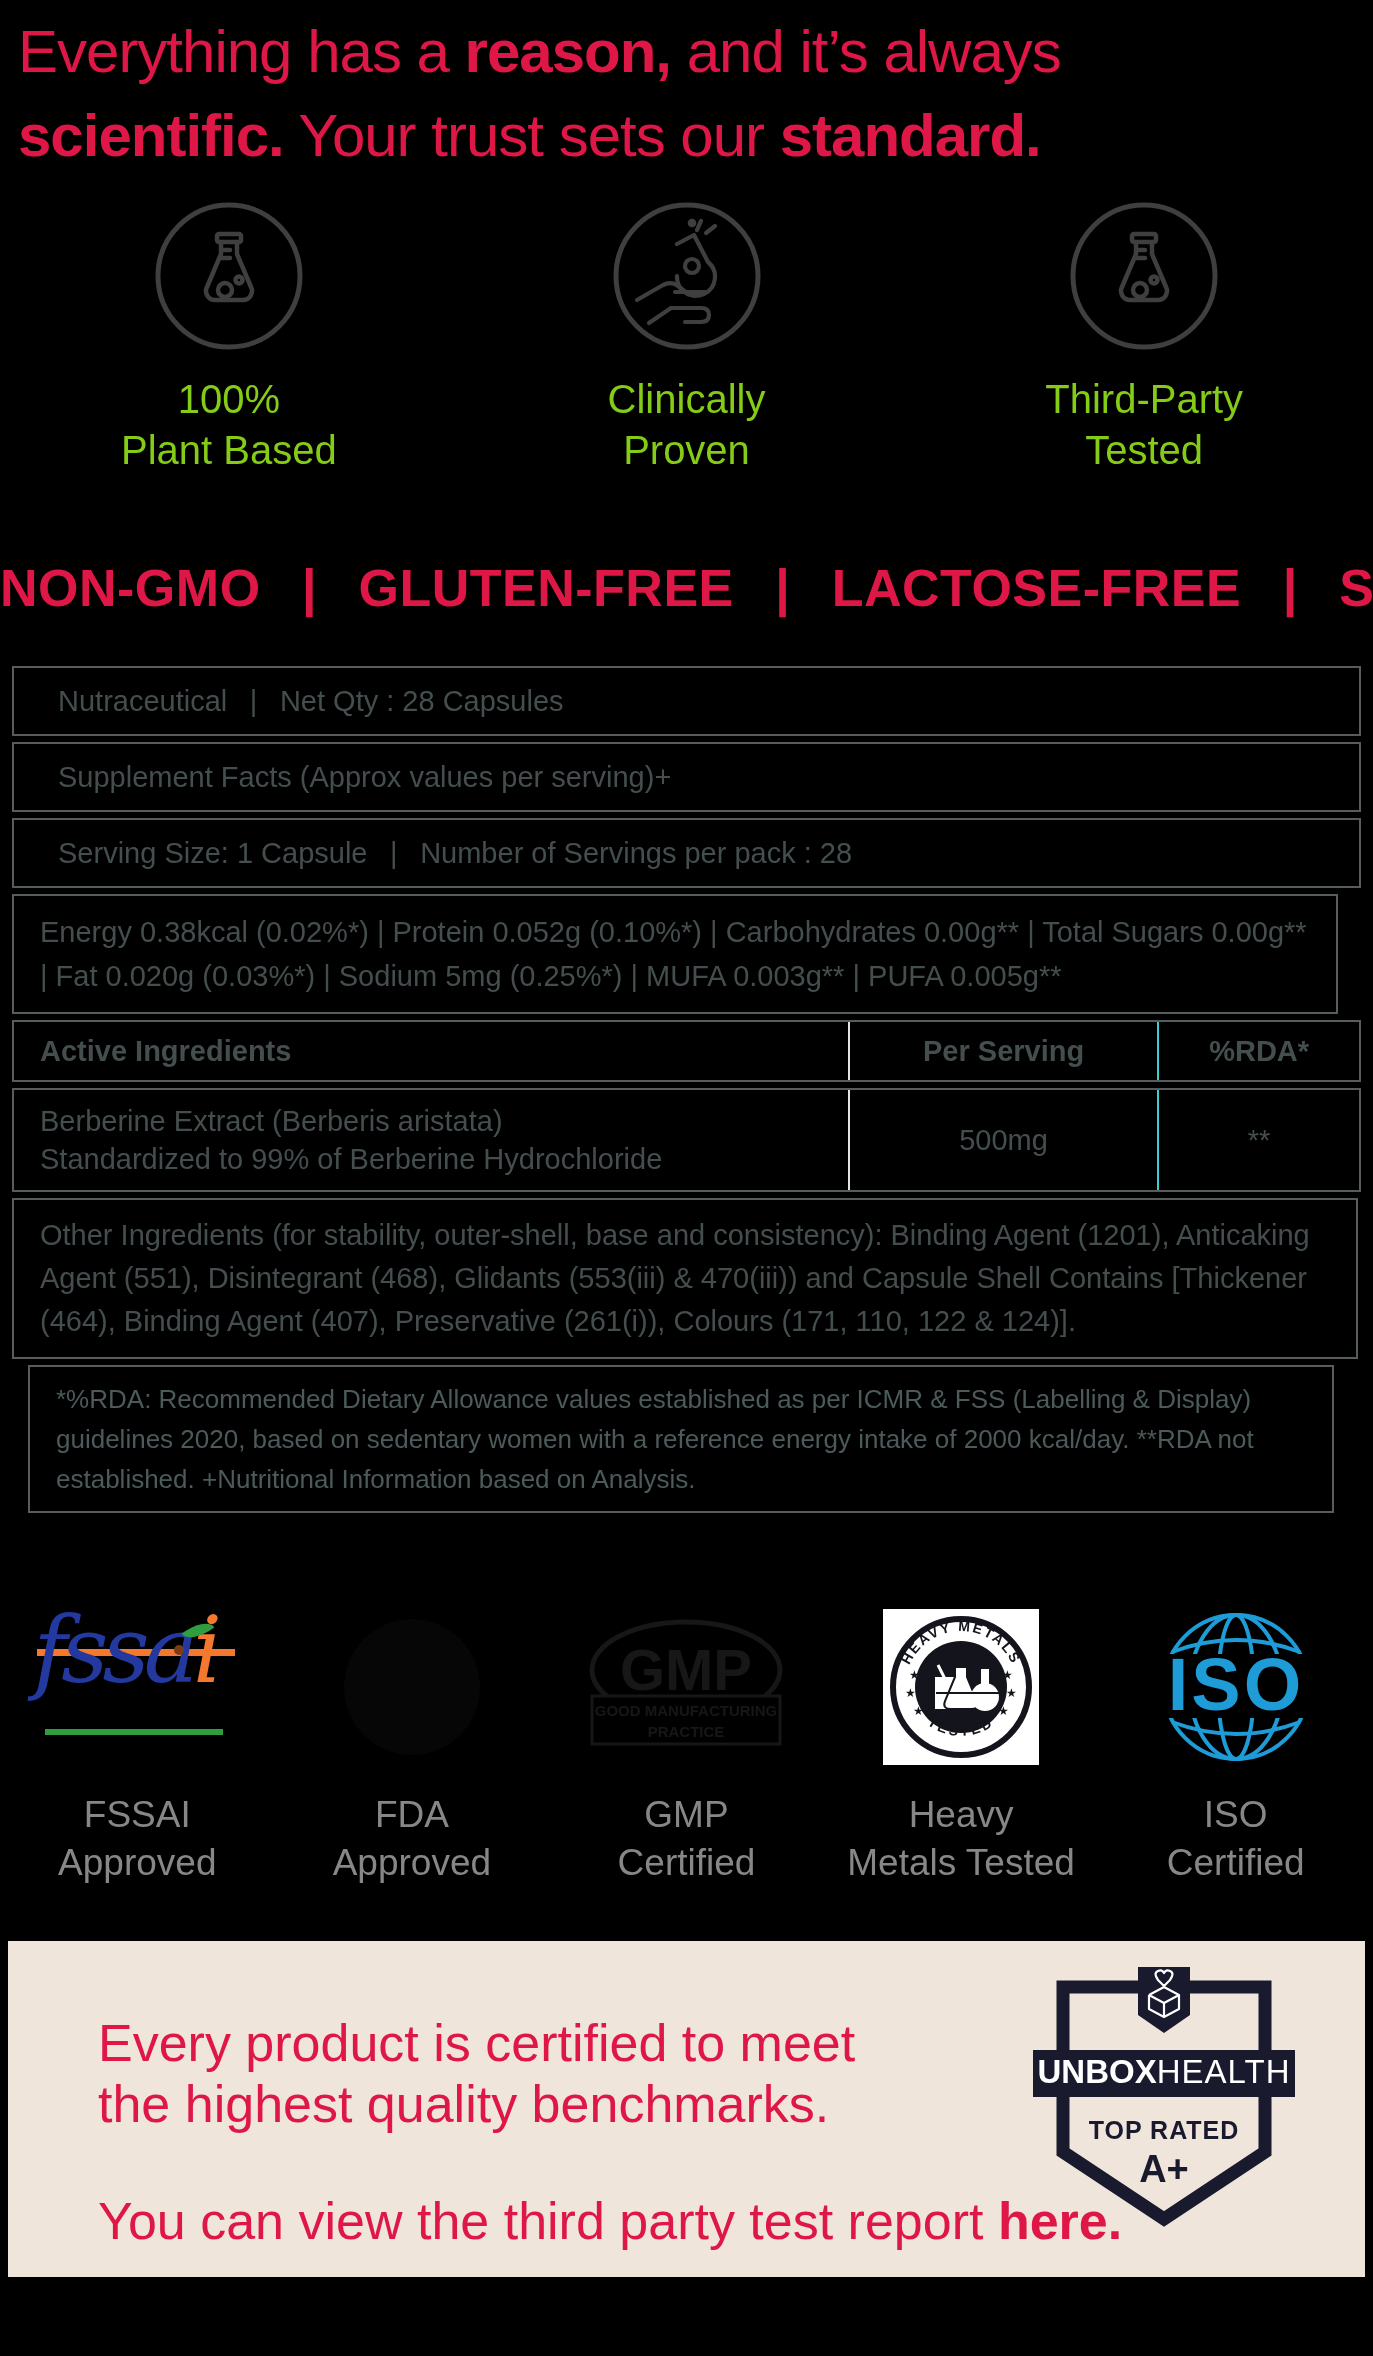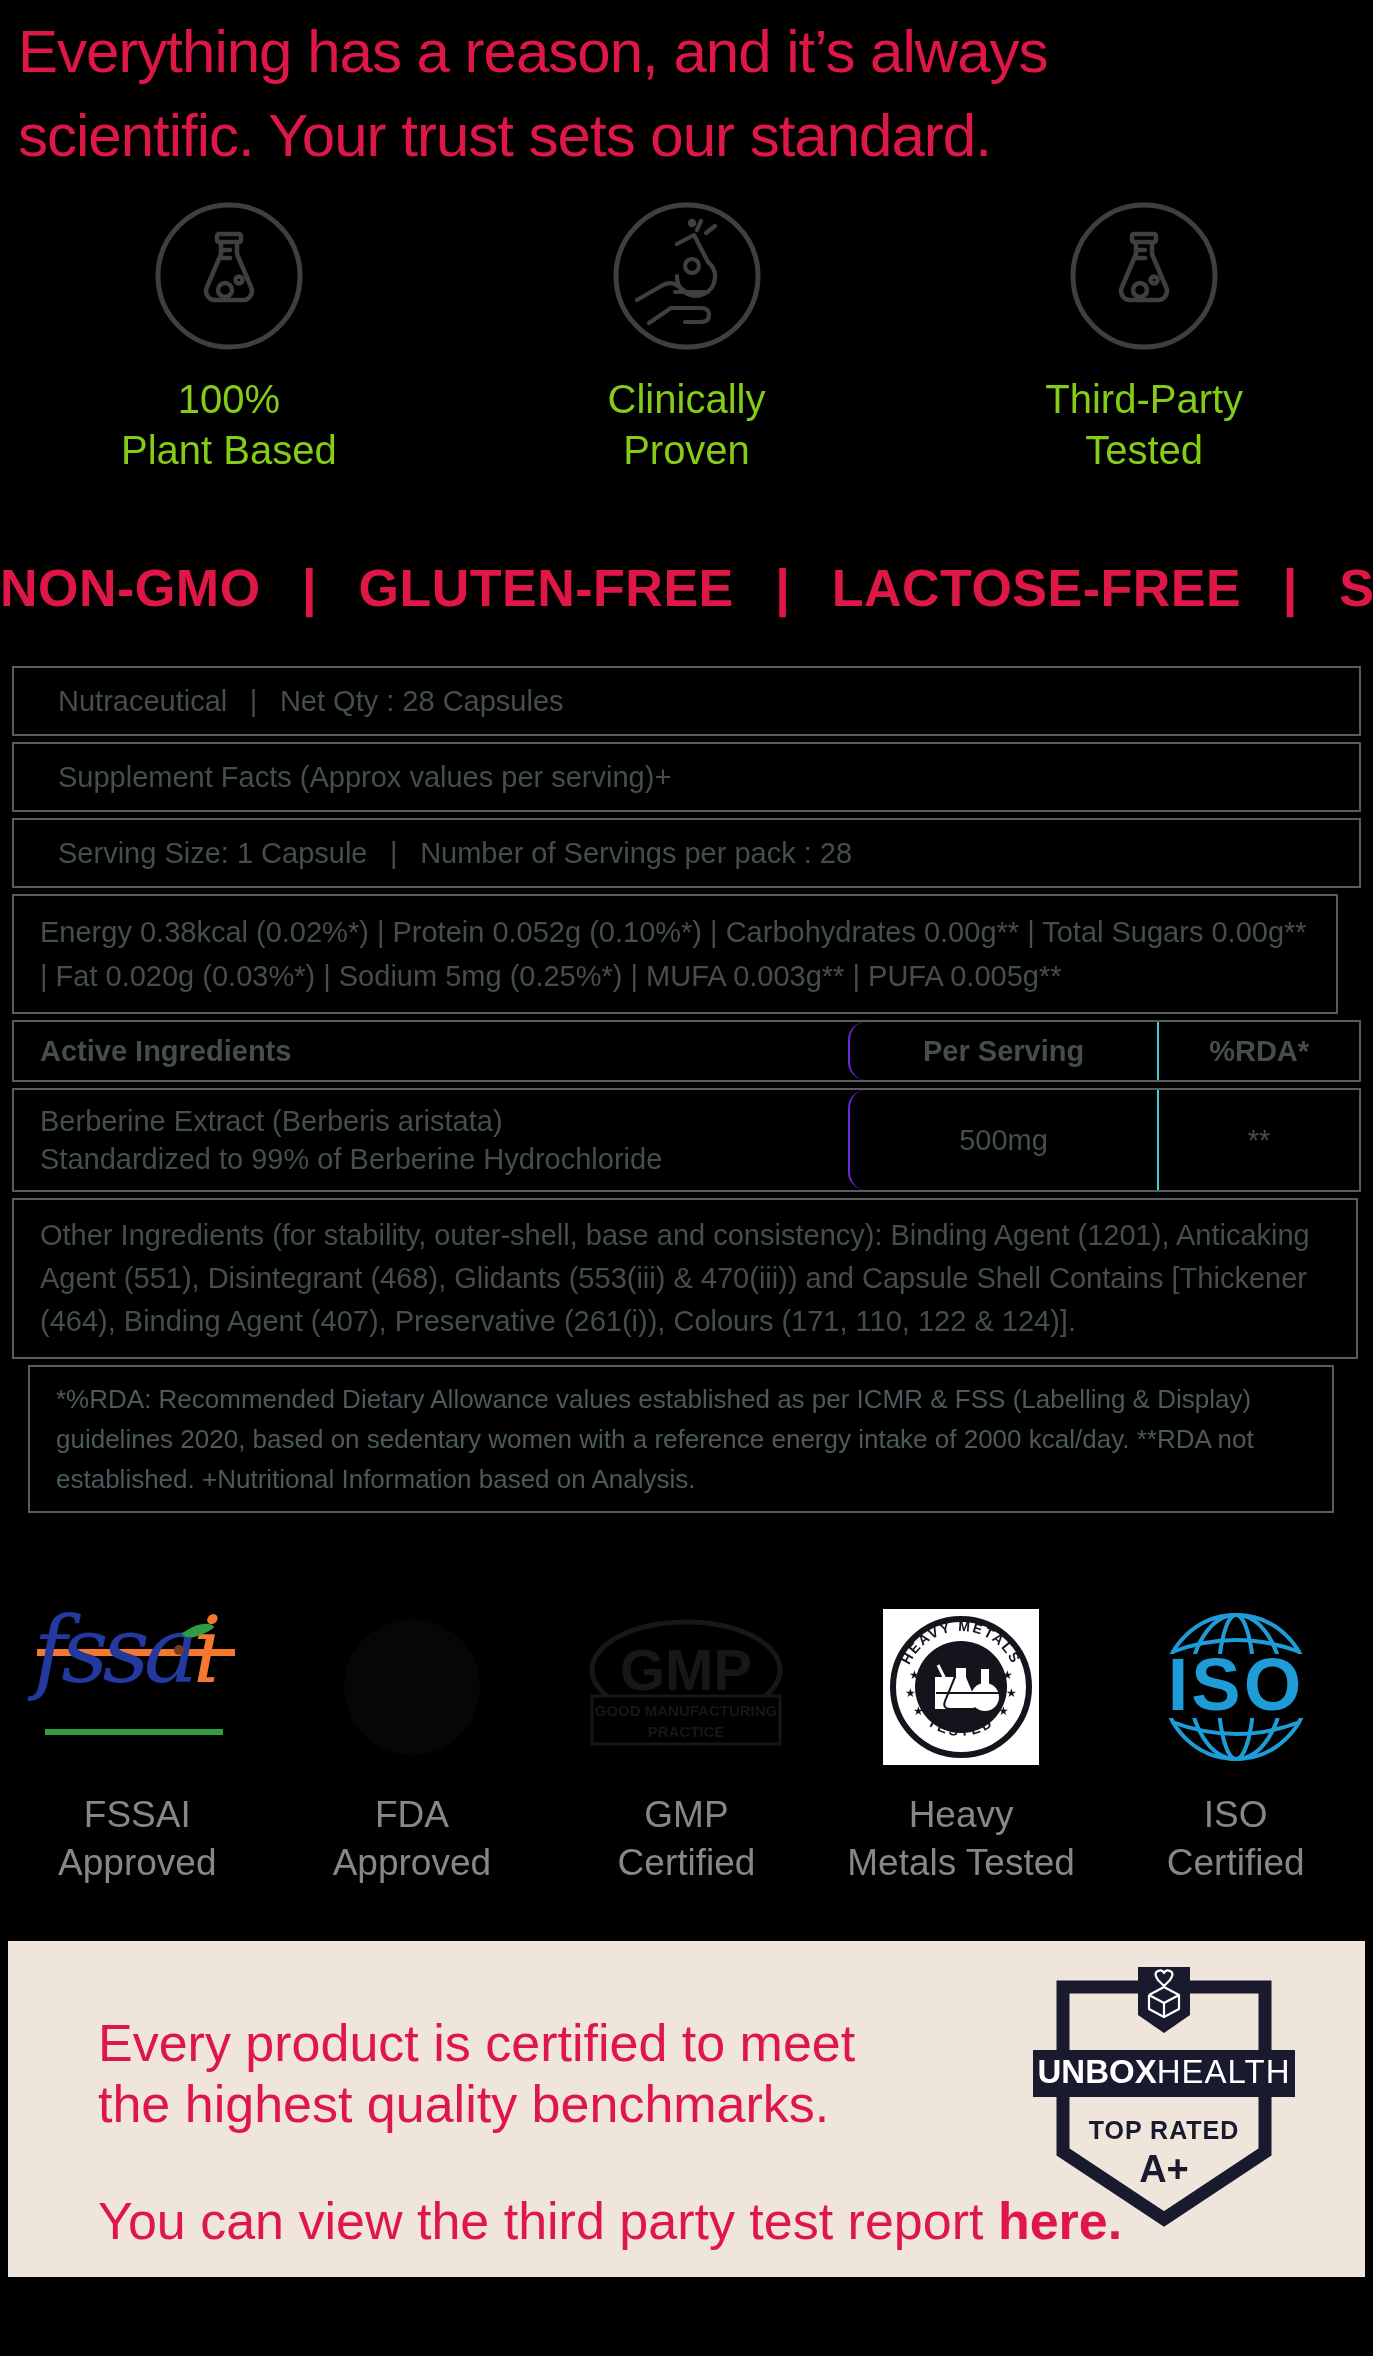--- a/index.html
+++ b/index.html
@@ -10,21 +10,21 @@
     overflow:hidden;
     position:relative;
   }
   
   .headline{
     padding:10px 14px 0 18px;
     color:var(--accent,#DF1747);
     font-size:60px;line-height:84px;
     letter-spacing:-1px;
   }
-  .headline b{font-weight:400;}
+  .headline b{font-weight:700;}
   
   .trust-row{display:flex;margin-top:22px;}
   .trust-item{flex:1;display:flex;flex-direction:column;align-items:center;}
   .trust-label{
     margin-top:22px;text-align:center;
     color:#84cc16;font-size:40px;line-height:51px;
   }
   
   .free-banner{
     margin-top:82px;
@@ -40,21 +40,21 @@
     margin-bottom:6px;
     font-size:29px;line-height:34px;
     padding:16px 44px;
     white-space:pre-wrap;
   }
   .t-row.multi{line-height:44px;padding:14px 26px;max-width:1270px;white-space:normal;}
   .t-row.grid{display:grid;grid-template-columns:62% 23% 15%;padding:0;white-space:normal;}
   .t-cell{padding:12px 10px;display:flex;align-items:center;justify-content:center;text-align:center;}
   .t-cell.first{justify-content:flex-start;text-align:left;padding-left:26px;border-radius:6px;}
   .t-cell.head{font-weight:700;}
-  .t-cell.c2{border-left:2px solid #6d28d9;border-radius:18px;}
+  .t-cell.c2{border-left:2px solid #e5e5e5;}
   .t-cell.c3{border-left:2px solid var(--teal,#3FCFD3);}
   .ing-name{line-height:38px;}
   .t-row.other{line-height:43px;padding:14px 26px;max-width:1290px;white-space:normal;}
   .t-row.footnote{font-size:26px;line-height:40px;padding:12px 26px;max-width:1250px;color:#4c5a5b;white-space:normal;margin-left:16px;}
   
   .certs-row{display:flex;margin-top:88px;}
   .cert-item{flex:1;display:flex;flex-direction:column;align-items:center;}
   .cert-logo{height:172px;display:flex;align-items:center;justify-content:center;}
   .cert-label{margin-top:18px;text-align:center;color:#878787;font-size:37px;line-height:48px;}
   

